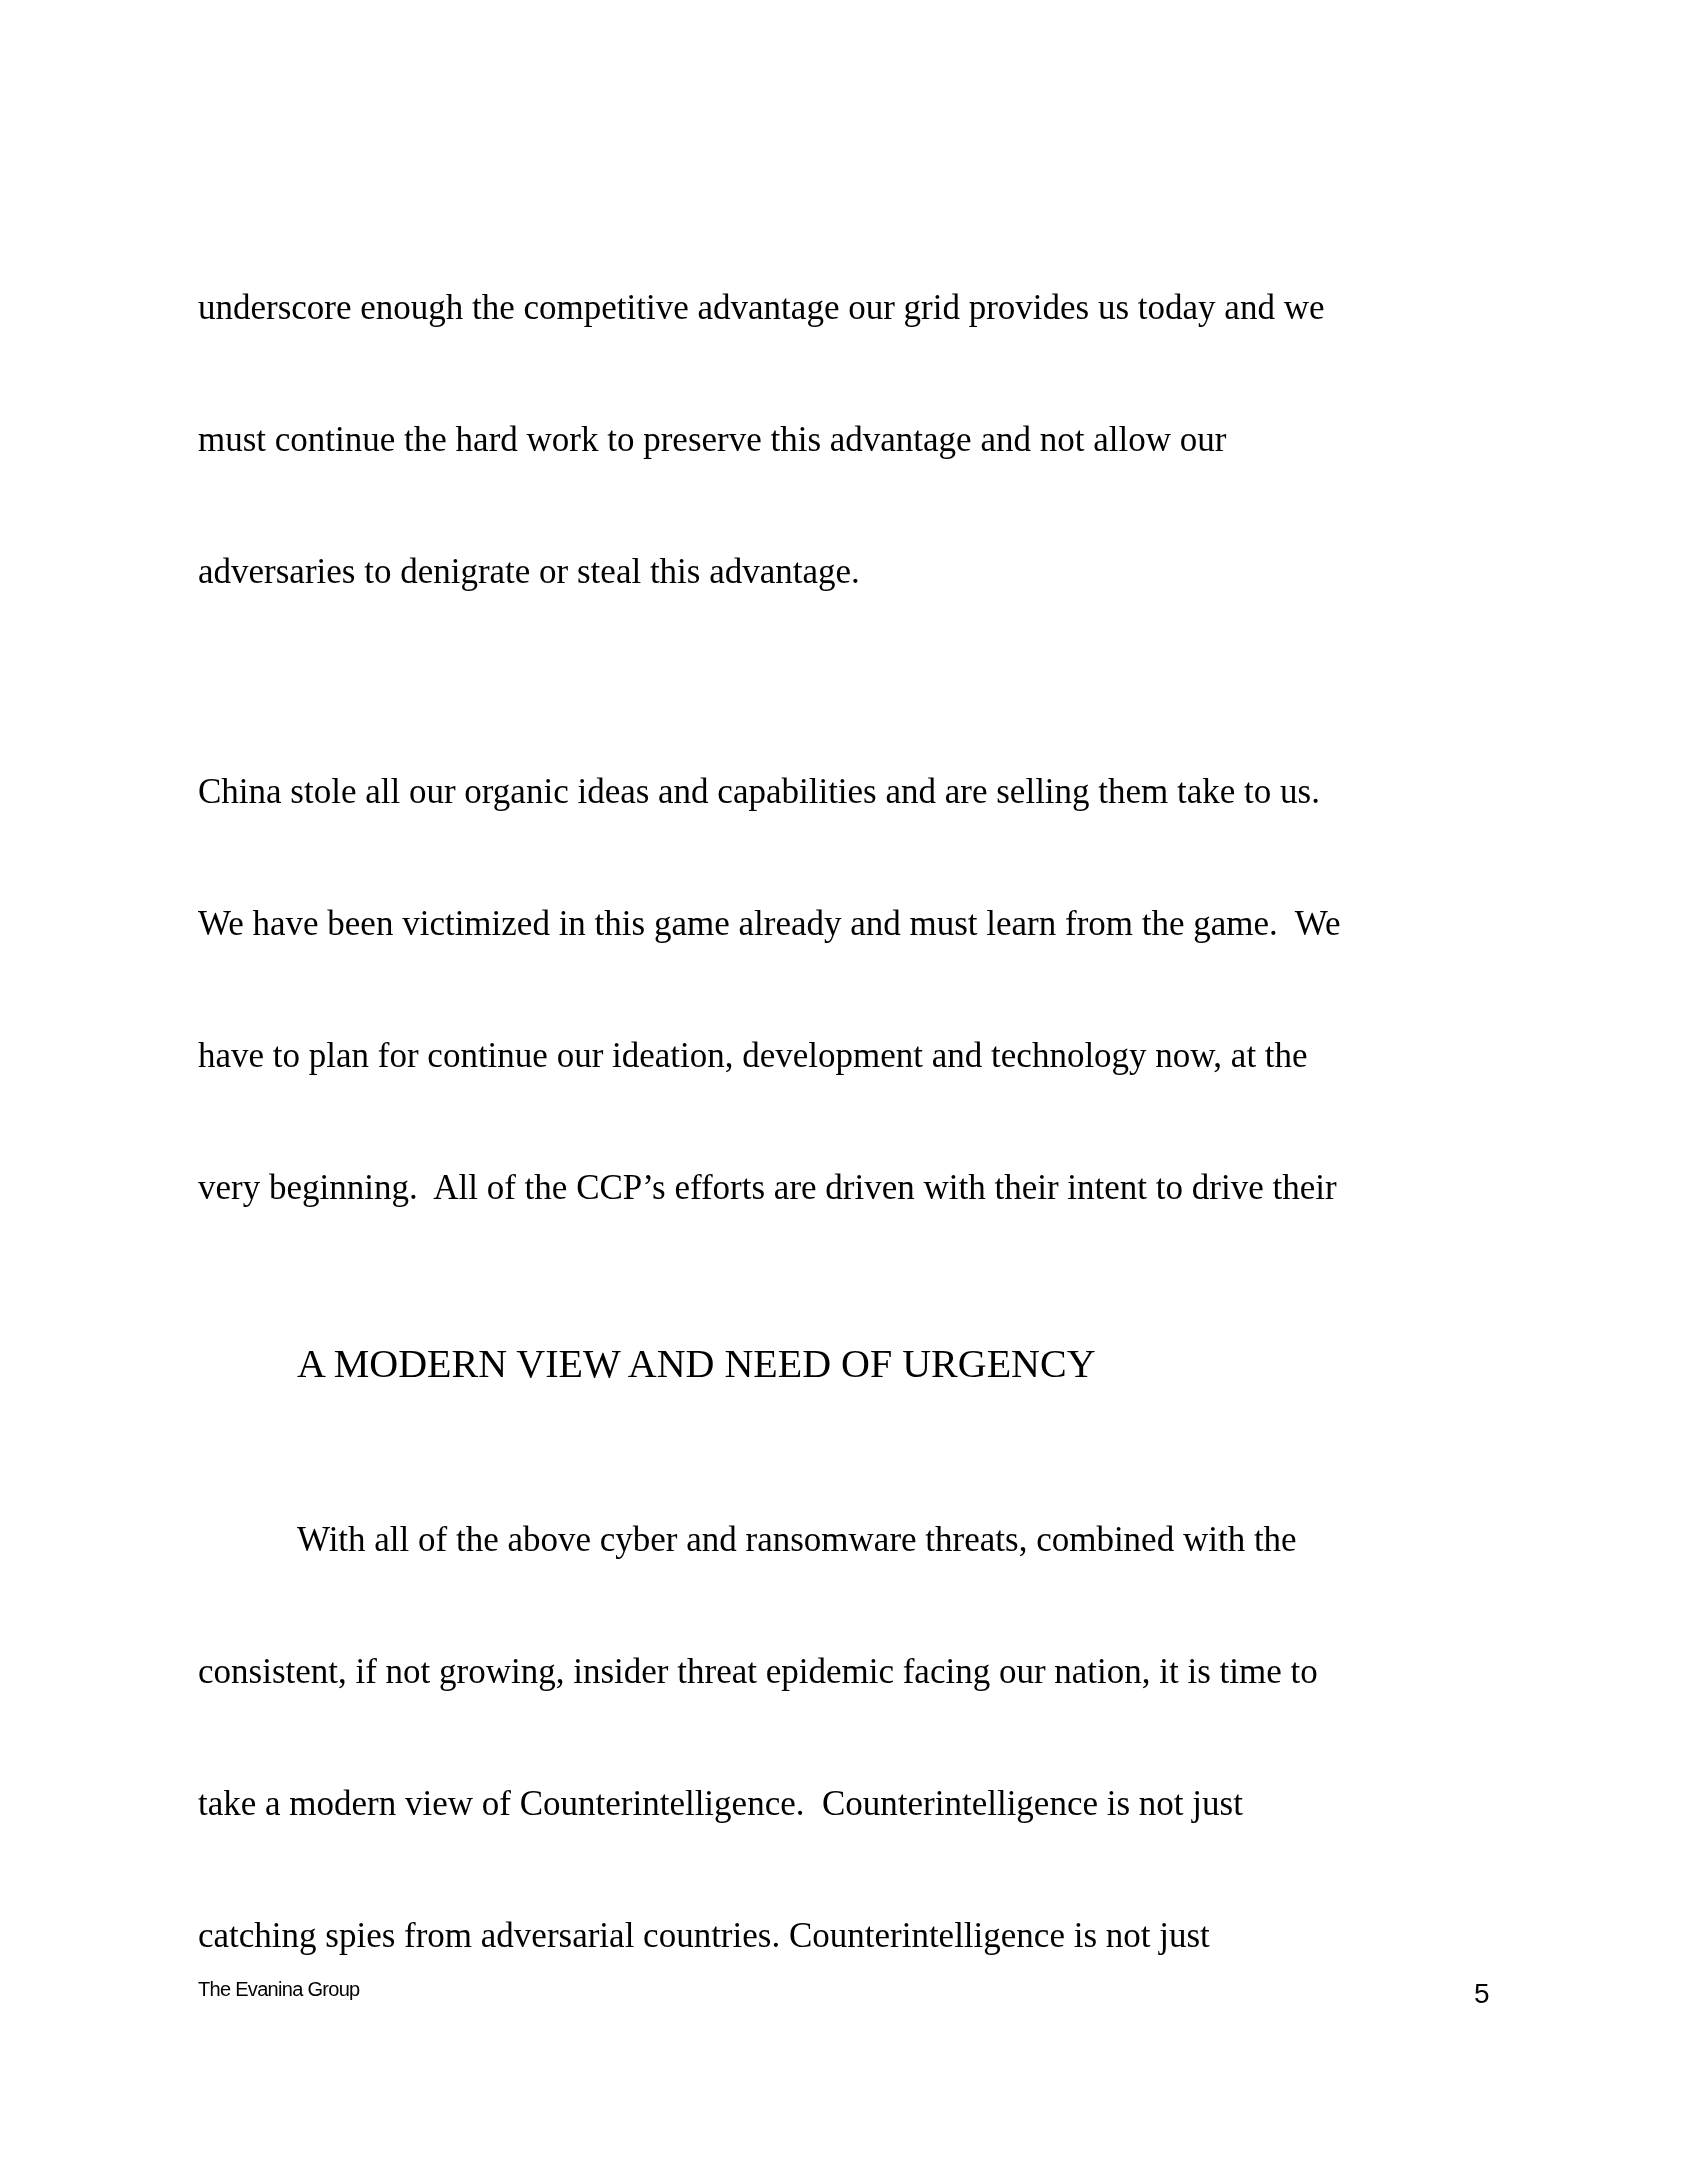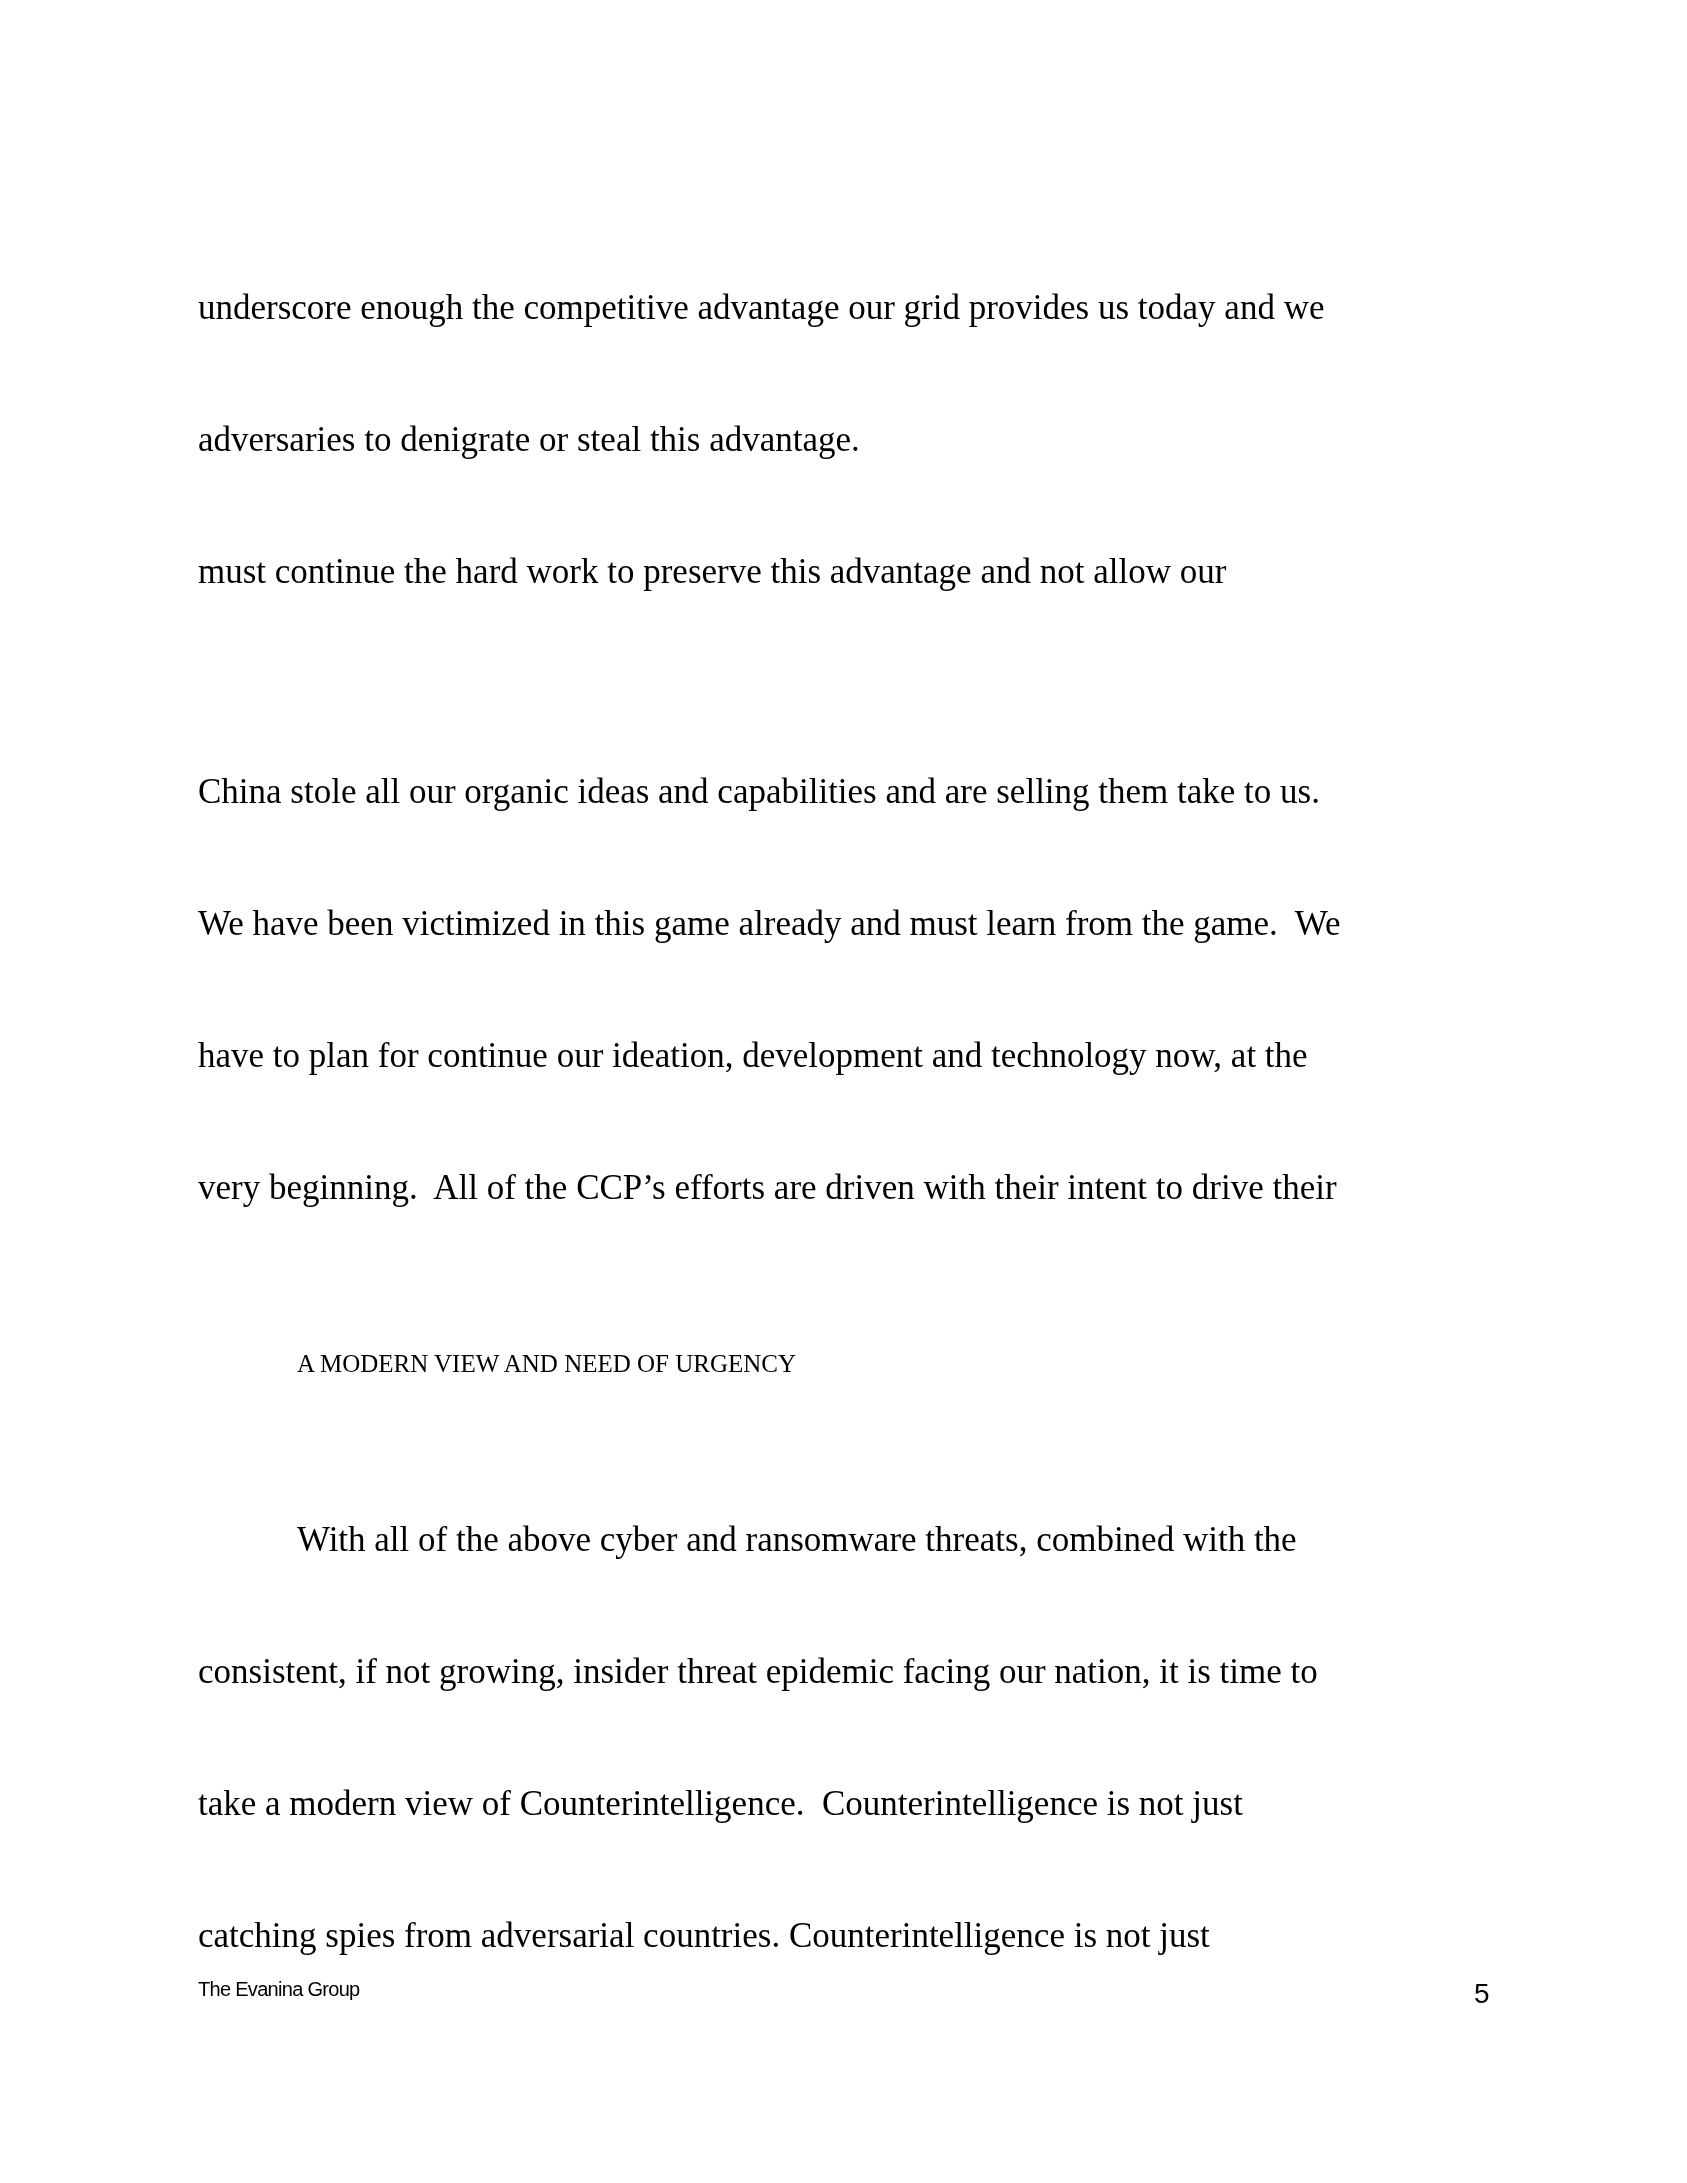--- a/index.html
+++ b/index.html
@@ -17,21 +17,21 @@
     line-height: 44px;
     color: #000000;
   }
   .para { margin: 0; white-space: pre-wrap; }
   .line { display: block; white-space: pre; }
   .indent { padding-left: 99px; }
   .heading {
     margin: 44px 0 44px 0;
     padding-left: 99px;
     font-weight: normal;
-    font-size: 25px;
+    font-size: 40px;
   }
   .footer-left {
     position: absolute;
     left: 198px;
     top: 1978px;
     font-family: "Liberation Sans", "DejaVu Sans", sans-serif;
     font-size: 20px;
     color: #000000;
     letter-spacing: -0.7px;
   }
@@ -45,22 +45,22 @@
   }
 </style>
 </head>
 <body>
 
 <div class="page">
   <div class="body-text">
 
     <p class="para">
       <span class="line">underscore enough the competitive advantage our grid provides us today and we</span>
+      <span class="line">must continue the hard work to preserve this advantage and not allow our</span>
       <span class="line">adversaries to denigrate or steal this advantage.</span>
-      <span class="line">must continue the hard work to preserve this advantage and not allow our</span>
     </p>
 
     <p class="para">
       <span class="line">China stole all our organic ideas and capabilities and are selling them take to us.</span>
       <span class="line">We have been victimized in this game already and must learn from the game.  We</span>
       <span class="line">have to plan for continue our ideation, development and technology now, at the</span>
       <span class="line">very beginning.  All of the CCP’s efforts are driven with their intent to drive their</span>
     </p>
 
     <div class="heading">A MODERN VIEW AND NEED OF URGENCY</div>

